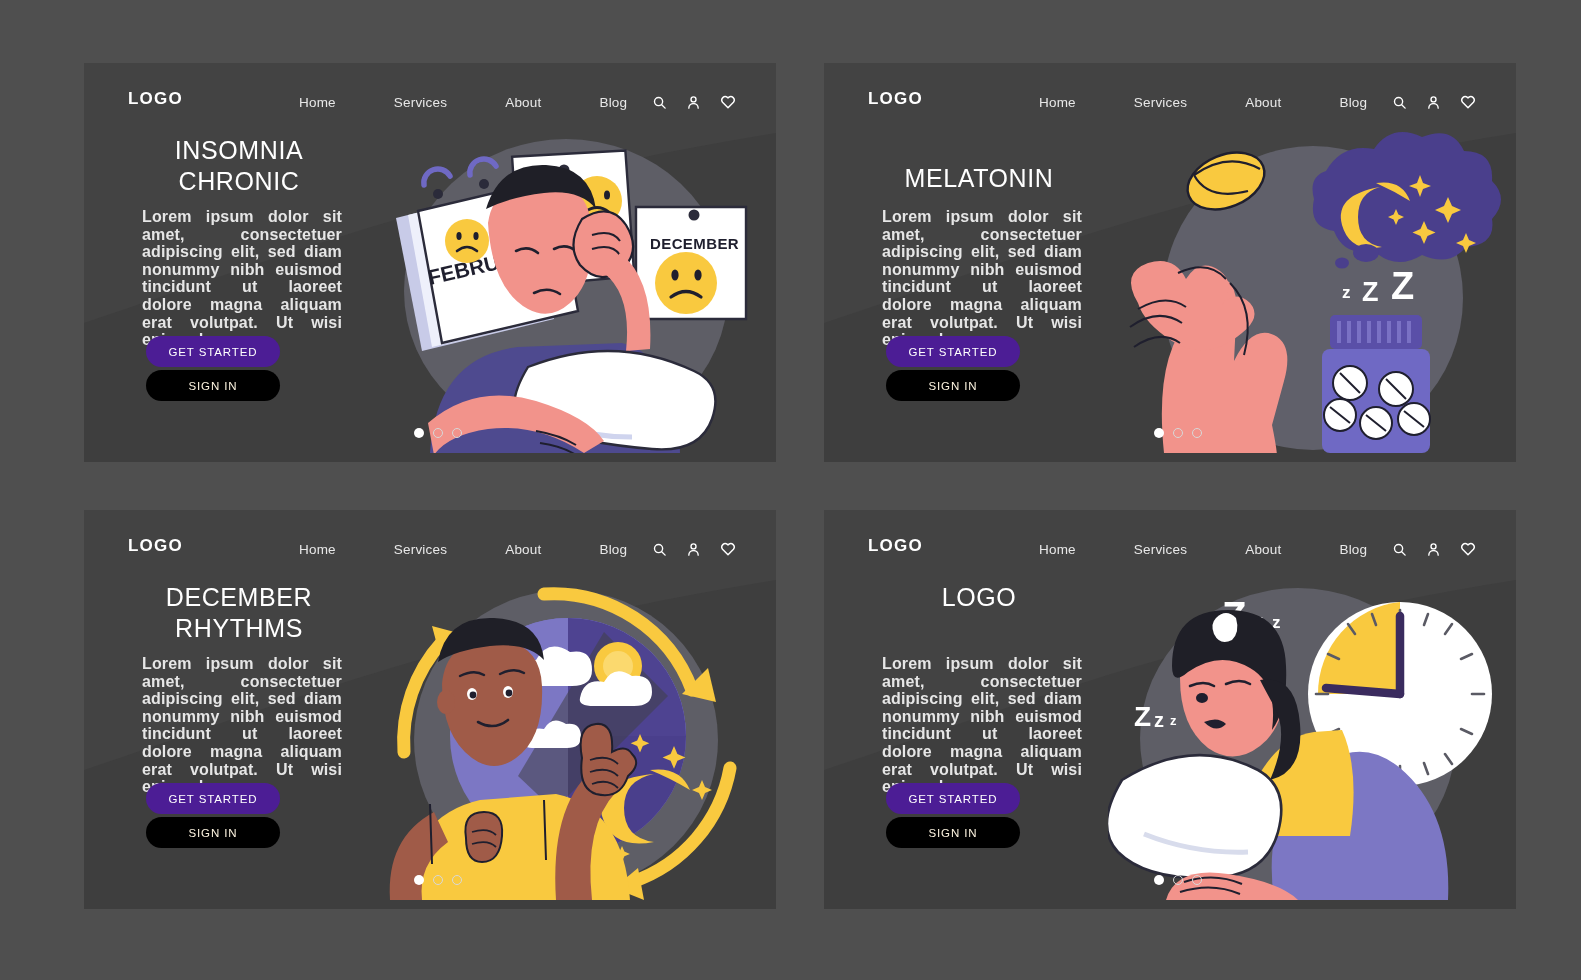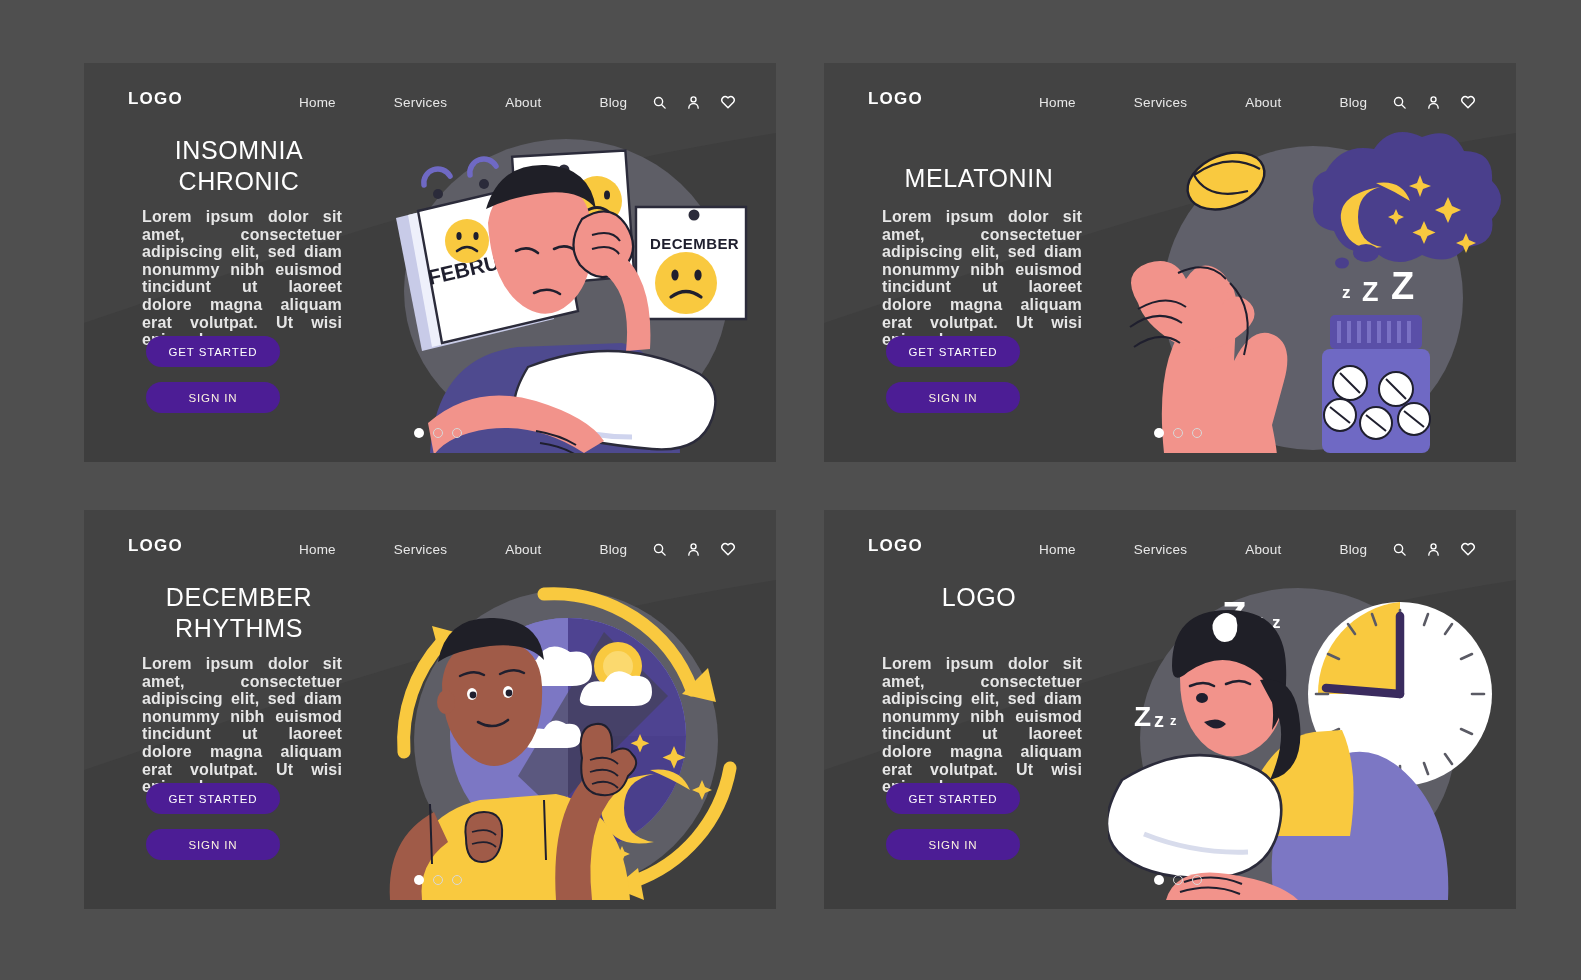--- a/index.html
+++ b/index.html
@@ -61,21 +61,21 @@
     font-weight: bold; text-align: justify; letter-spacing: .15px;
   }
   .btn {
     position: absolute; left: 62px; width: 134px; height: 31px;
     border: none; border-radius: 16px;
     font-size: 11.5px; letter-spacing: .9px; cursor: pointer;
     font-family: "Liberation Sans", sans-serif;
     display: flex; align-items: center; justify-content: center;
   }
   .btn-primary { top: 255px; background: #4c1d95; color: #ffffff; margin-top: 18px; }
-  .btn-secondary { top: 307px; background: #4c1d95; color: #fdf4e0; margin-top: 12px; }
+  .btn-secondary { top: 307px; background: #000000; color: #fdf4e0; }
   
   .dots {
     position: absolute; left: 330px; bottom: 24px;
     display: flex; gap: 9px; align-items: center;
   }
   .dot { width: 10px; height: 10px; border-radius: 50%; cursor: pointer; }
   .dot.active { background: #ffffff; }
   .dot.idle { border: 1.6px solid #d8d8d8; background: transparent; }
   
   .illus { position: absolute; right: 8px; top: 60px; width: 400px; height: 330px; }

